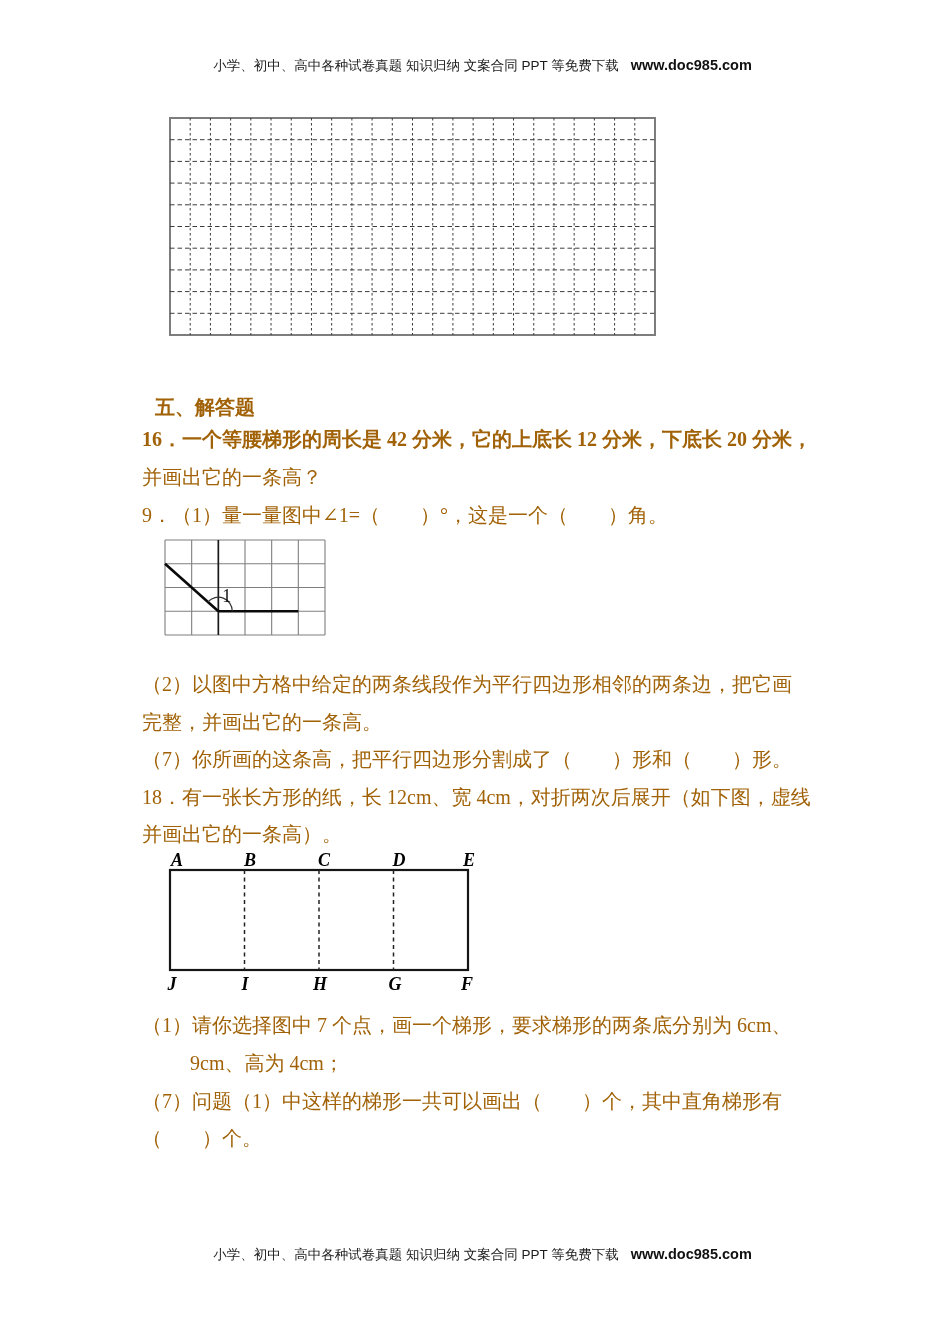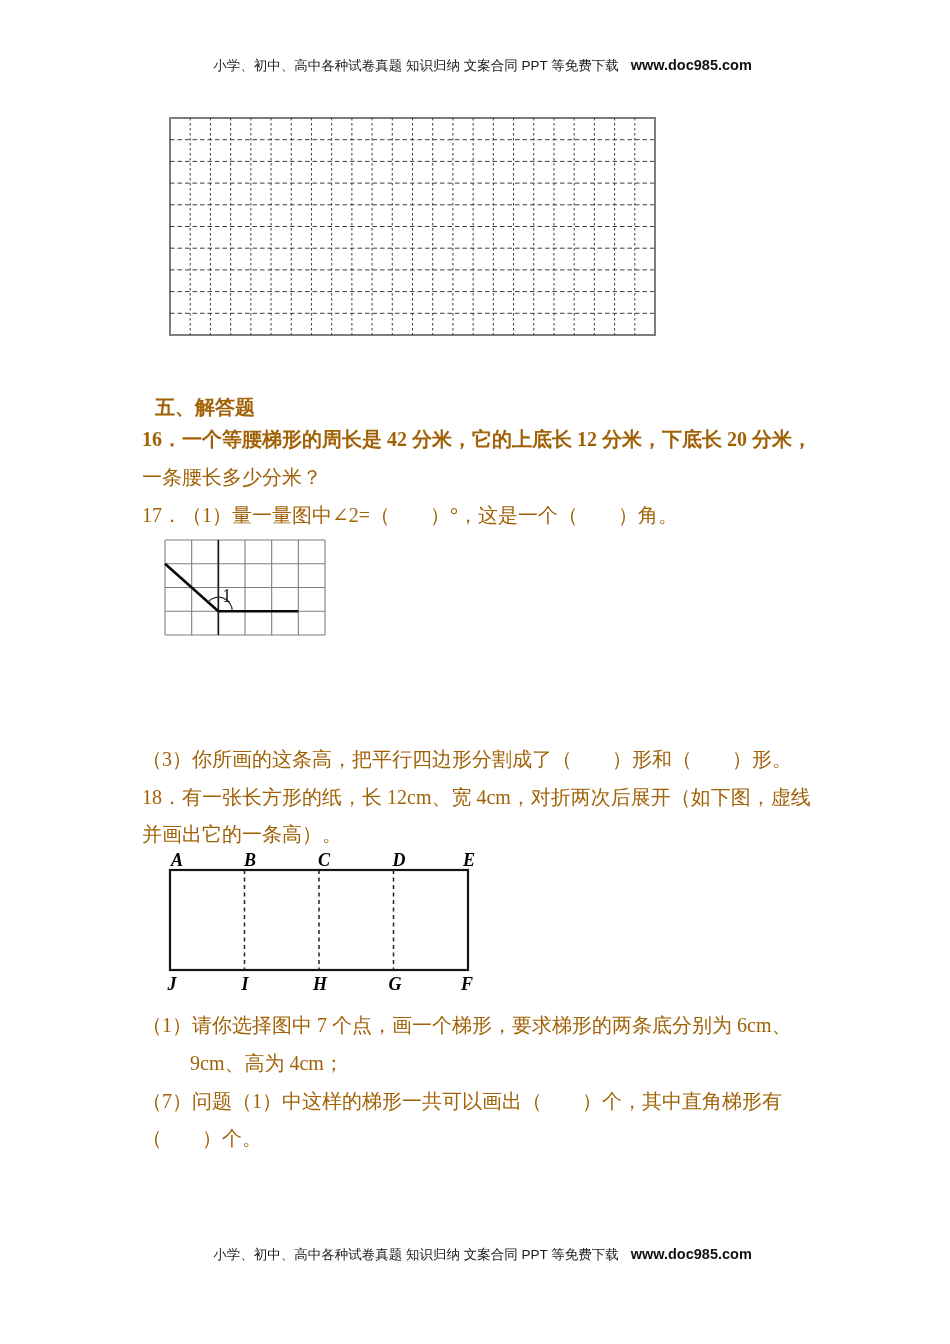--- a/index.html
+++ b/index.html
@@ -85,44 +85,46 @@
       <line x1="1" y1="109.5" x2="486" y2="109.5" stroke="#3c3c3c" stroke-width="1" stroke-dasharray="4.5 3"></line>
       <line x1="1" y1="131.2" x2="486" y2="131.2" stroke="#3c3c3c" stroke-width="1" stroke-dasharray="4.5 3"></line>
       <line x1="1" y1="152.9" x2="486" y2="152.9" stroke="#3c3c3c" stroke-width="1" stroke-dasharray="4.5 3"></line>
       <line x1="1" y1="174.6" x2="486" y2="174.6" stroke="#3c3c3c" stroke-width="1" stroke-dasharray="4.5 3"></line>
       <line x1="1" y1="196.3" x2="486" y2="196.3" stroke="#3c3c3c" stroke-width="1" stroke-dasharray="4.5 3"></line>
     </svg>
 
   <div class="line section-heading" style="top:395px;">五、解答题</div>
 
   <div class="line" style="top:427px;font-weight:bold;">16．一个等腰梯形的周长是 42 分米，它的上底长 12 分米，下底长 20 分米，</div>
-  <div class="line" style="top:465px;">一条腰长多少分米？</div>
+  <div class="line" style="top:465px;">并画出它的一条高？</div>
 
-  <div class="line" style="top:503px;">17．（1）量一量图中∠2=（　　）°，这是一个（　　）角。</div>
+  <div class="line" style="top:503px;">9．（1）量一量图中∠1=（　　）°，这是一个（　　）角。</div>
 
   <svg id="q17-grid-svg" class="fig" style="left:164px; top:539px;" width="163" height="98">
       <line x1="1" y1="1" x2="161" y2="1" stroke="#7f7f7f" stroke-width="1.1"></line>
       <line x1="1" y1="24.75" x2="161" y2="24.75" stroke="#7f7f7f" stroke-width="1.1"></line>
       <line x1="1" y1="48.5" x2="161" y2="48.5" stroke="#7f7f7f" stroke-width="1.1"></line>
       <line x1="1" y1="72.25" x2="161" y2="72.25" stroke="#7f7f7f" stroke-width="1.1"></line>
       <line x1="1" y1="96" x2="161" y2="96" stroke="#7f7f7f" stroke-width="1.1"></line>
       <line x1="1" y1="1" x2="1" y2="96" stroke="#7f7f7f" stroke-width="1.1"></line>
       <line x1="27.666666666666668" y1="1" x2="27.666666666666668" y2="96" stroke="#7f7f7f" stroke-width="1.1"></line>
       <line x1="54.333333333333336" y1="1" x2="54.333333333333336" y2="96" stroke="#1a1a1a" stroke-width="1.7"></line>
       <line x1="81" y1="1" x2="81" y2="96" stroke="#7f7f7f" stroke-width="1.1"></line>
       <line x1="107.66666666666667" y1="1" x2="107.66666666666667" y2="96" stroke="#7f7f7f" stroke-width="1.1"></line>
       <line x1="134.33333333333334" y1="1" x2="134.33333333333334" y2="96" stroke="#7f7f7f" stroke-width="1.1"></line>
       <line x1="161" y1="1" x2="161" y2="96" stroke="#7f7f7f" stroke-width="1.1"></line>
       <line x1="1" y1="24.75" x2="54.333333333333336" y2="72.25" stroke="#0a0a0a" stroke-width="2.6"></line>
       <line x1="54.333333333333336" y1="72.25" x2="134.33333333333334" y2="72.25" stroke="#0a0a0a" stroke-width="2.6"></line>
       <path d="M 68.33333333333334 72.25 A 14 14 0 0 0 43.9 62.9" fill="none" stroke="#333" stroke-width="1.2"></path>
       <text x="58.333333333333336" y="63.25" font-size="18" font-family="&quot;Liberation Serif&quot;,&quot;DejaVu Serif&quot;,serif" fill="#111">1</text>
     </svg>
 
-  <div class="line" style="top:747px;">（3）你所画的这条高，把平行四边形分割成了（　　）形和（　　）形。</div>
+  <div class="line" style="top:672px;">（2）以图中方格中给定的两条线段作为平行四边形相邻的两条边，把它画</div>
+  <div class="line" style="top:710px;">完整，并画出它的一条高。</div>
+  <div class="line" style="top:747px;">（7）你所画的这条高，把平行四边形分割成了（　　）形和（　　）形。</div>
 
   <div class="line" style="top:785px;">18．有一张长方形的纸，长 12cm、宽 4cm，对折两次后展开（如下图，虚线</div>
   <div class="line" style="top:822px;">并画出它的一条高）。</div>
 
   <svg id="q18-rect-svg" class="fig" style="left:156px; top:846px;" width="326" height="150">
       <rect x="14" y="24" width="298" height="100" fill="none" stroke="#161616" stroke-width="2.2"></rect>
       <line x1="88.5" y1="24" x2="88.5" y2="124" stroke="#222" stroke-width="1.5" stroke-dasharray="4 3.5"></line>
       <line x1="163" y1="24" x2="163" y2="124" stroke="#222" stroke-width="1.5" stroke-dasharray="4 3.5"></line>
       <line x1="237.5" y1="24" x2="237.5" y2="124" stroke="#222" stroke-width="1.5" stroke-dasharray="4 3.5"></line>
       <text x="21" y="20" text-anchor="middle" font-size="18" font-style="italic" font-weight="bold" font-family="&quot;Liberation Serif&quot;,&quot;DejaVu Serif&quot;,serif" fill="#000">A</text>

